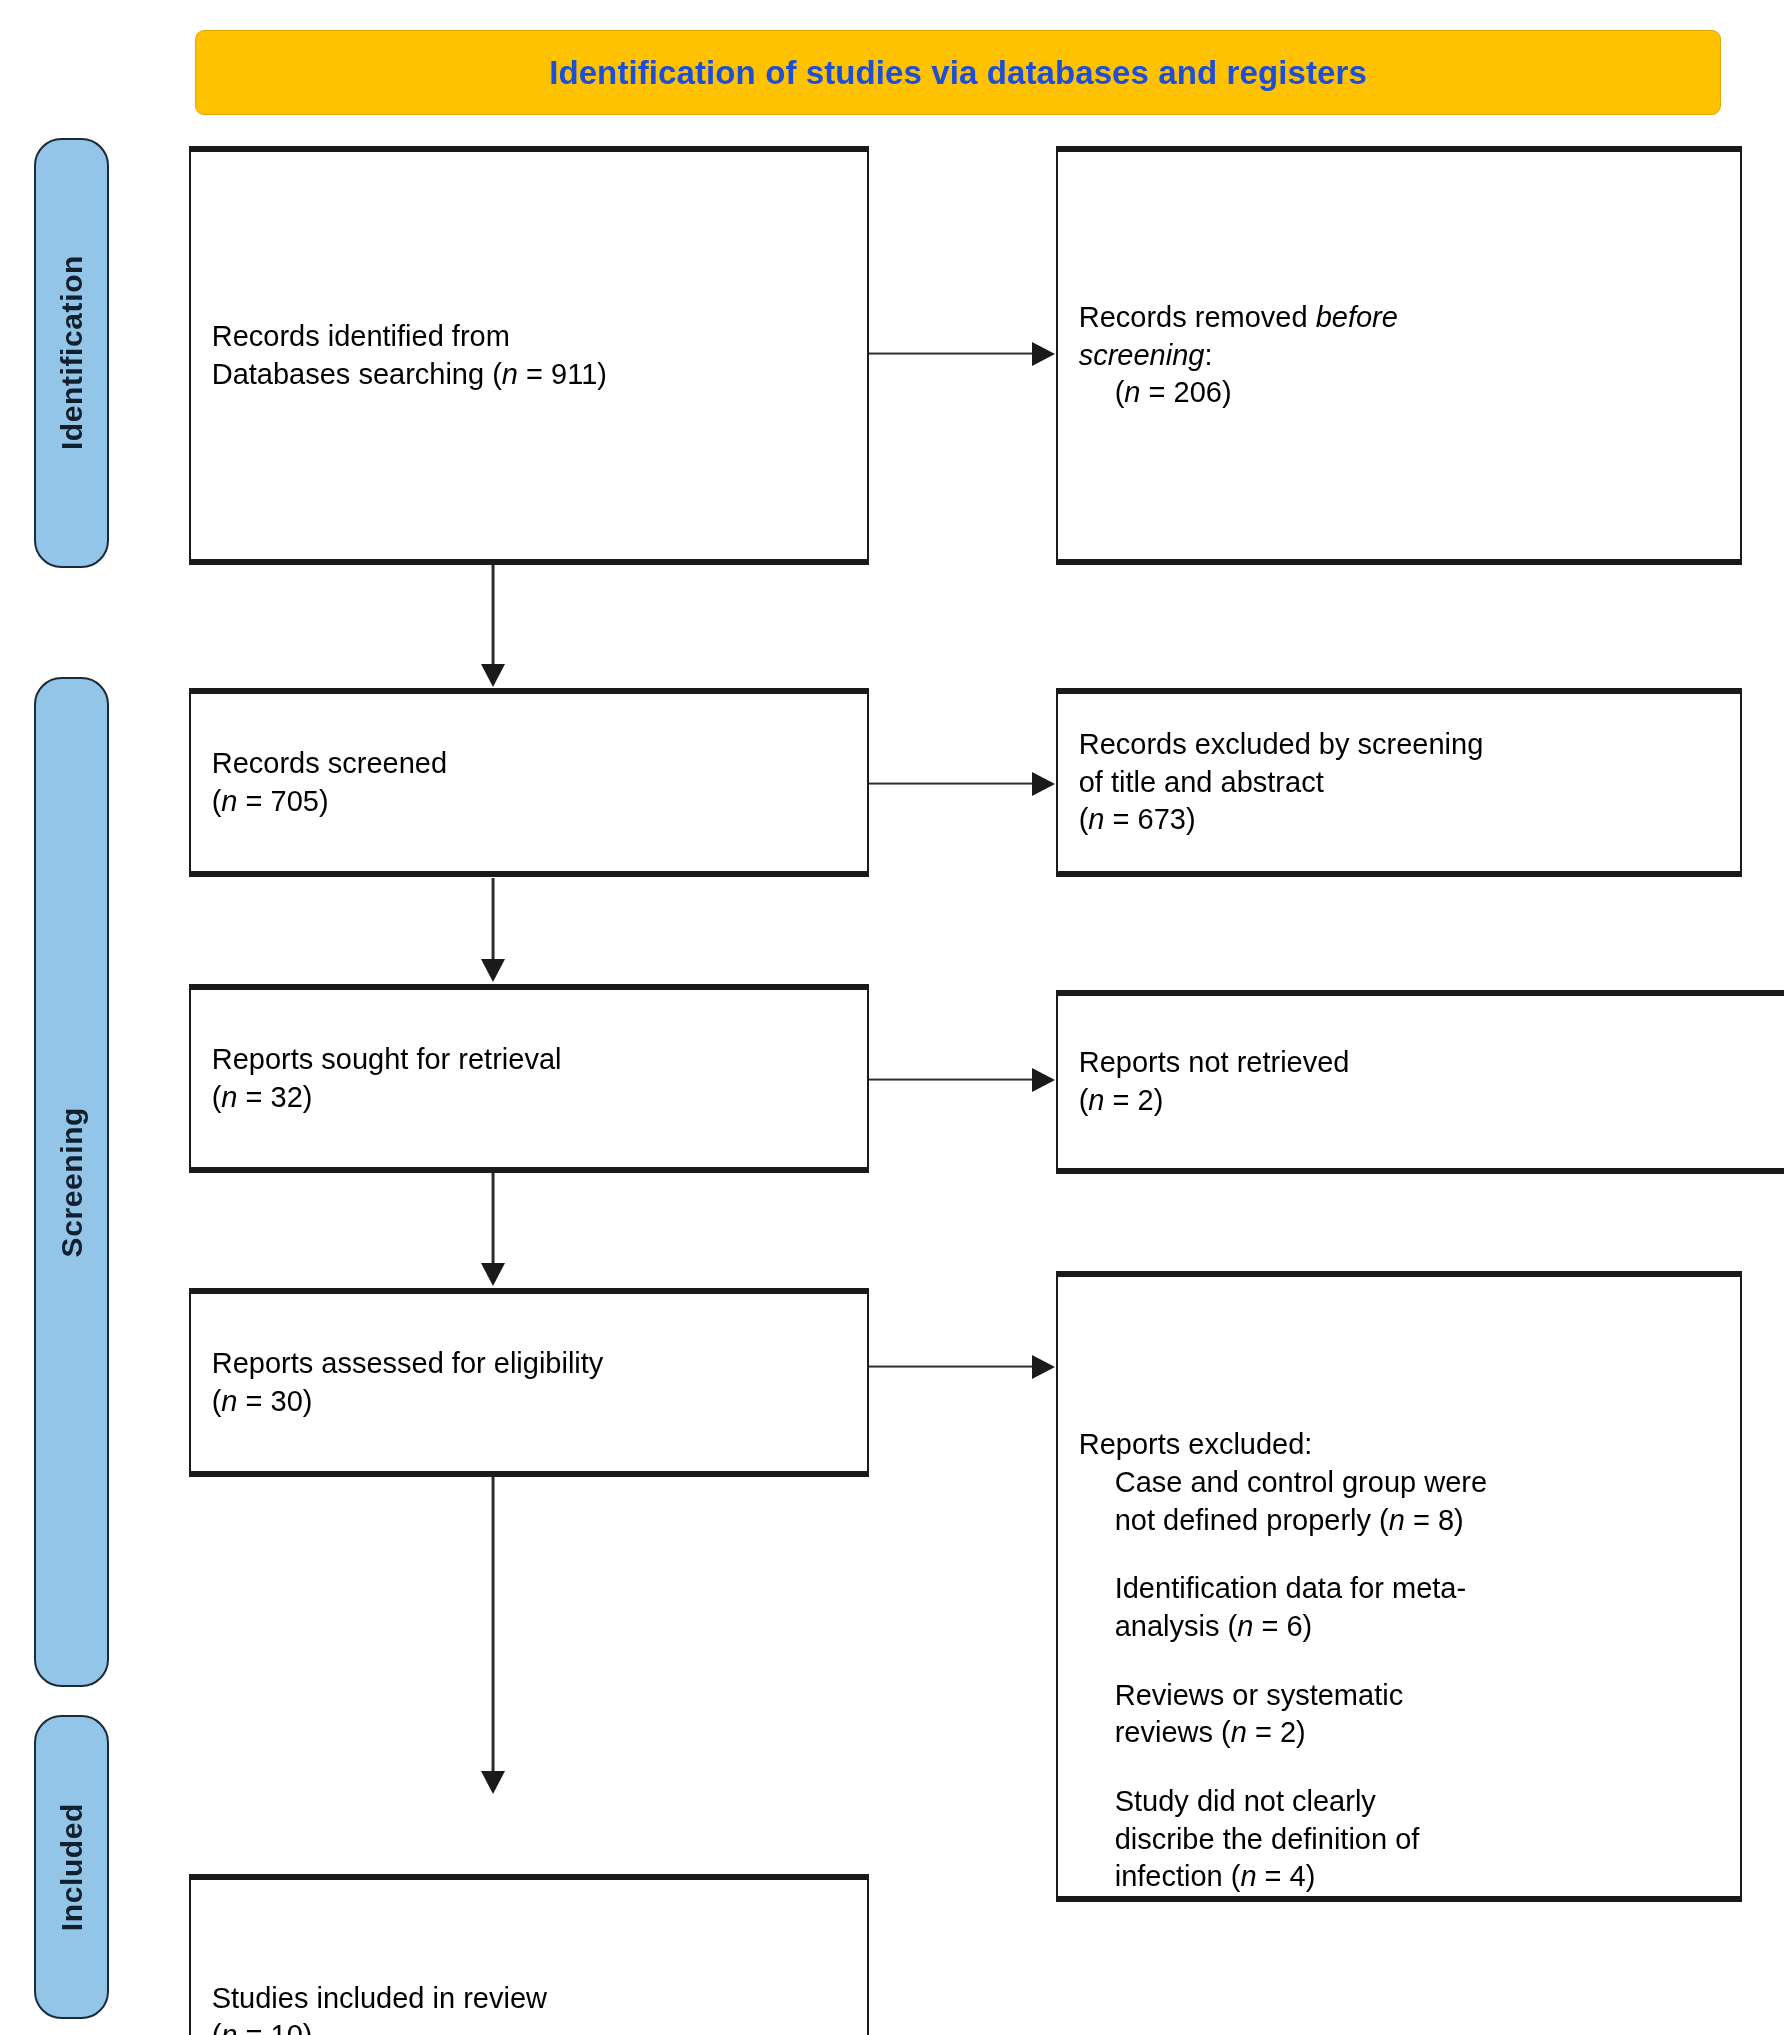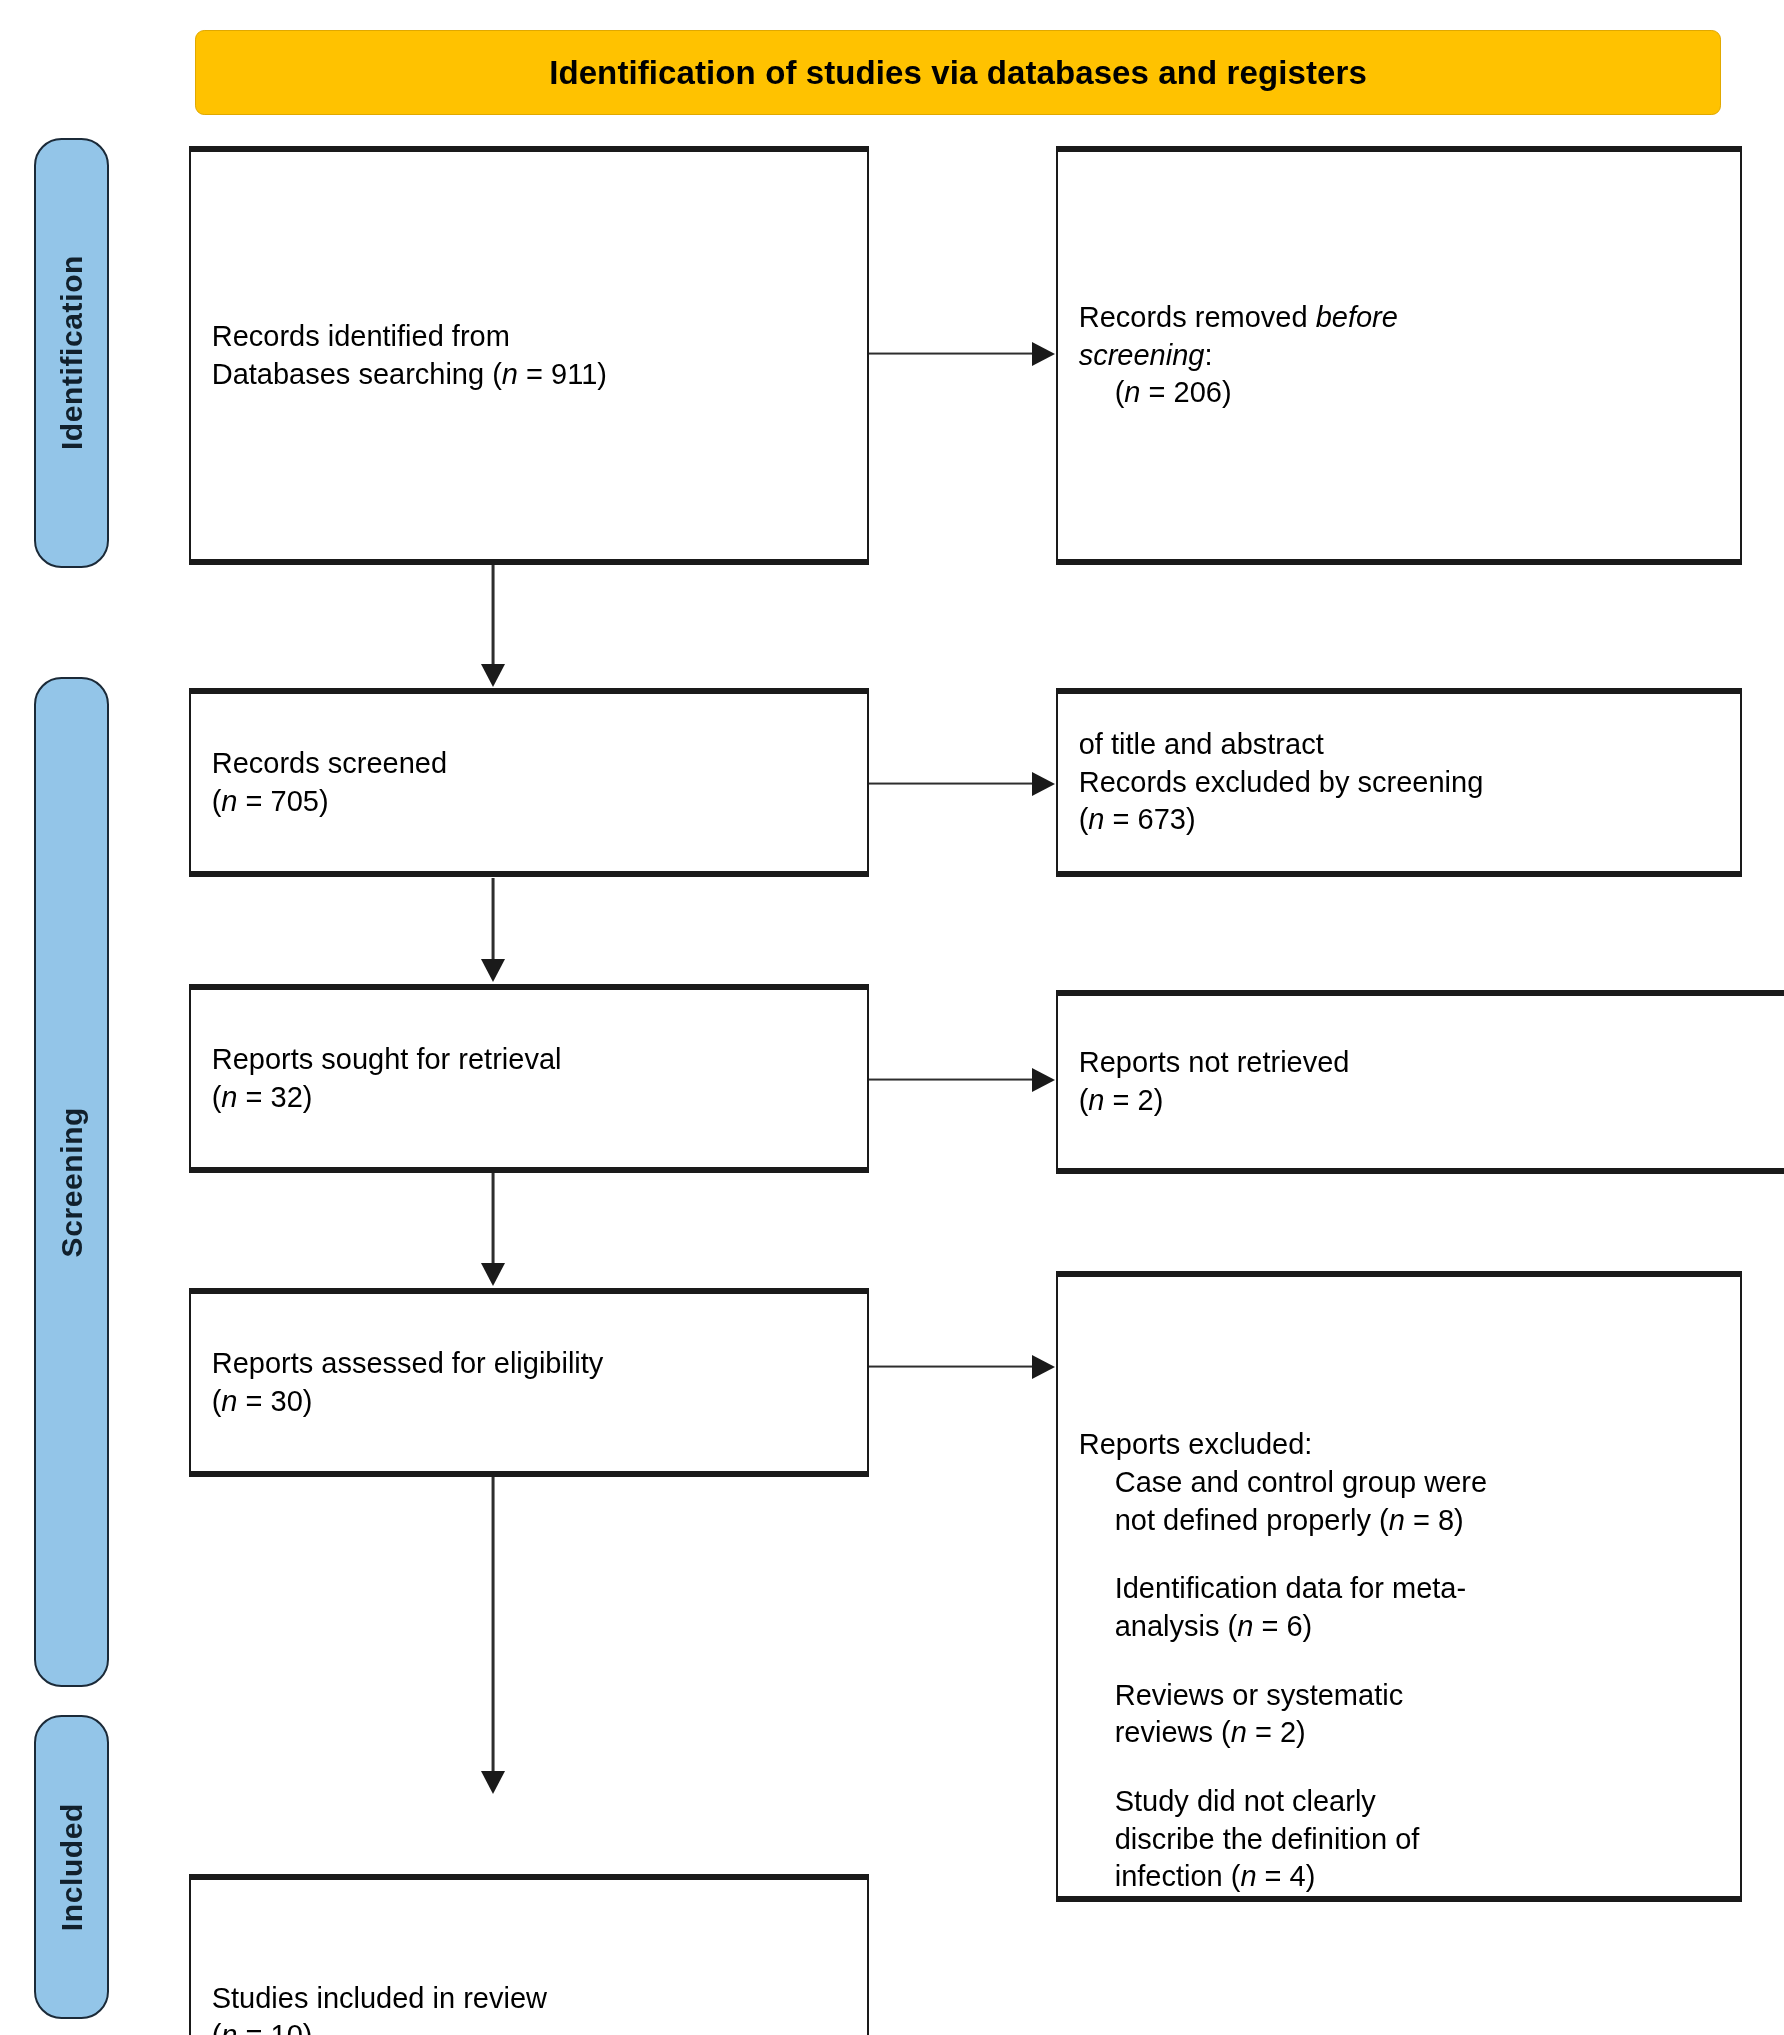--- a/index.html
+++ b/index.html
@@ -30,21 +30,21 @@
     border: 1.7px solid #e0a800;
     border-radius: 9.2px;
     display: flex;
     align-items: center;
     justify-content: center;
     box-sizing: border-box;
   }
   .banner-title {
     font-size: 33px;
     font-weight: bold;
-    color: #000000;
+    color: #1d4ed8;
     letter-spacing: 0.1px;
     text-align: center;
   }
 
   
   .stage-pill {
     position: absolute;
     left: 34px;
     width: 75px;
     background: #93C5E8;
@@ -213,22 +213,22 @@
 
   <div class="box" id="box-screened">
     <div class="box-inner">
       <p>Records screened</p>
       <p><span>(</span><span class="ital-n">n</span><span> = 705)</span></p>
     </div>
   </div>
 
   <div class="box" id="box-excluded-ta">
     <div class="box-inner">
+      <p>Records excluded by screening</p>
       <p>of title and abstract</p>
-      <p>Records excluded by screening</p>
       <p><span>(</span><span class="ital-n">n</span><span> = 673)</span></p>
     </div>
   </div>
 
   <div class="box" id="box-sought">
     <div class="box-inner">
       <p>Reports sought for retrieval</p>
       <p><span>(</span><span class="ital-n">n</span><span> = 32)</span></p>
     </div>
   </div>

